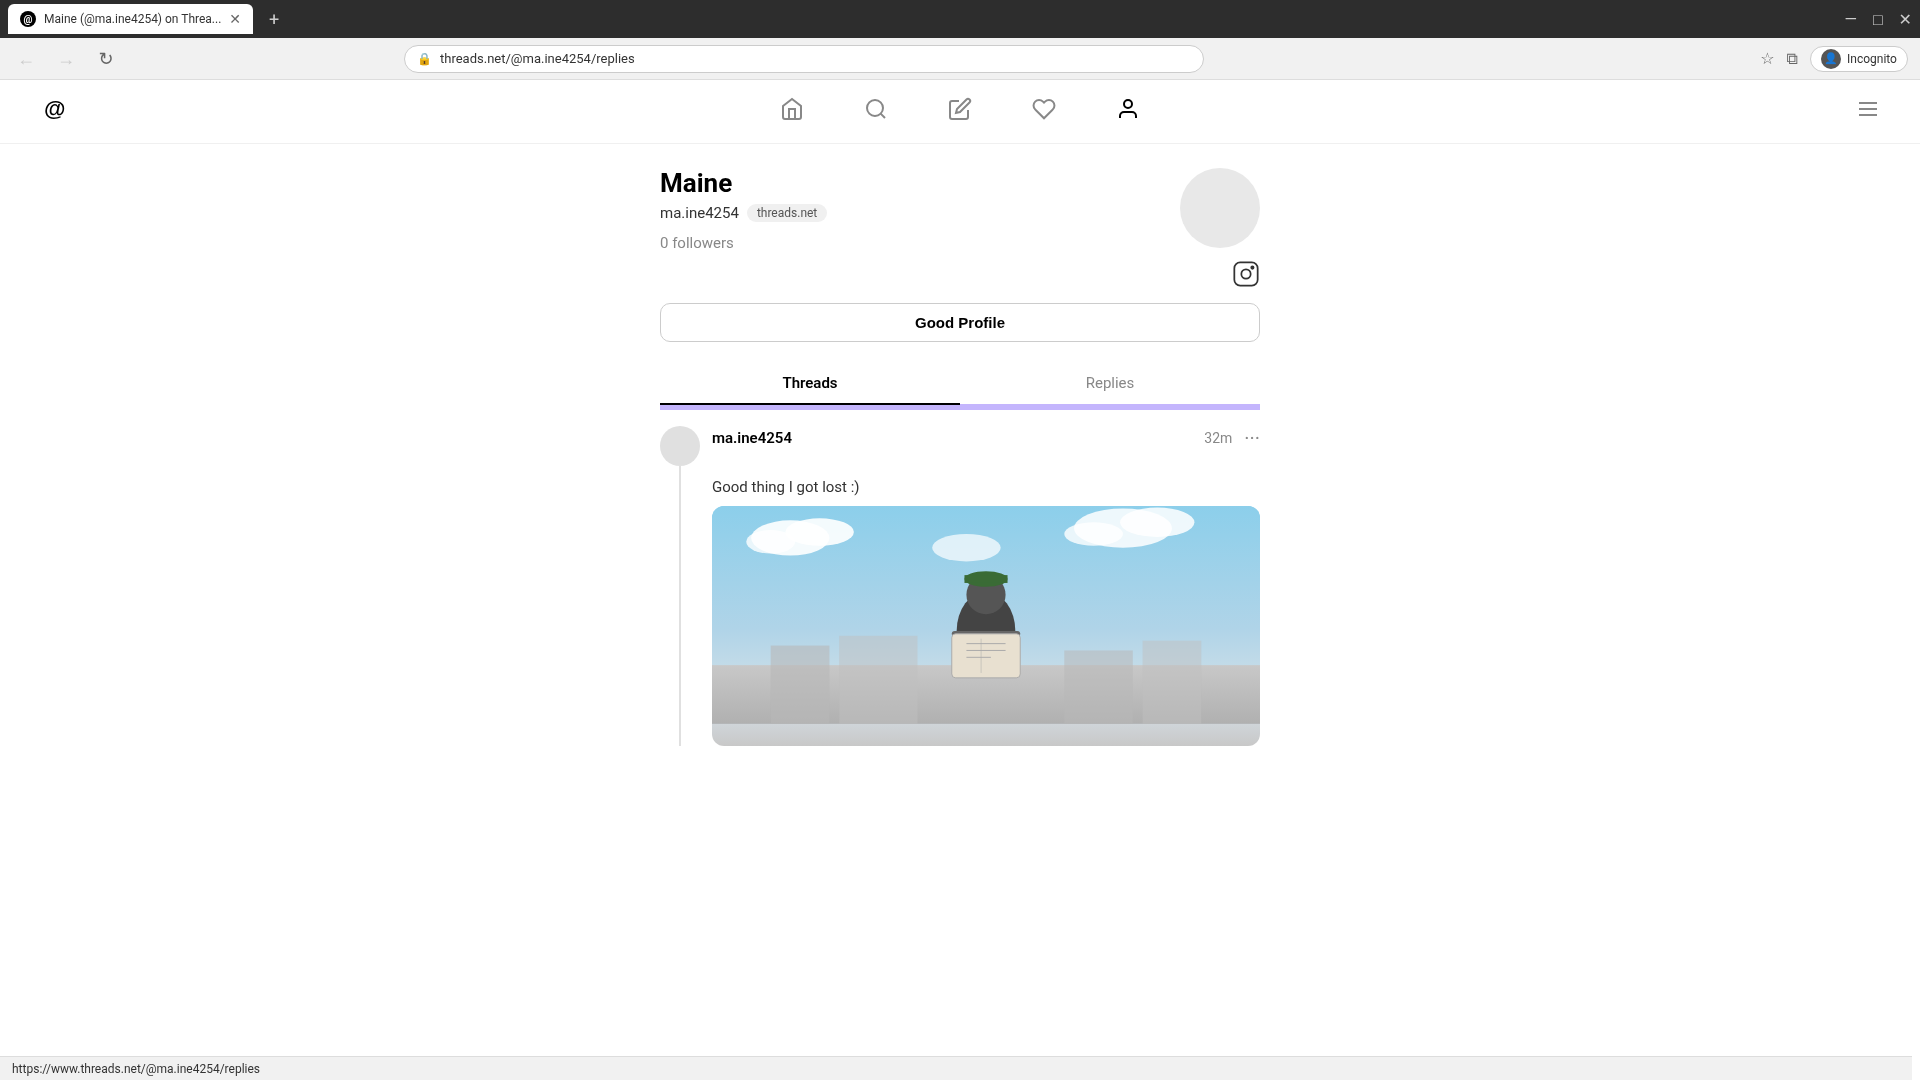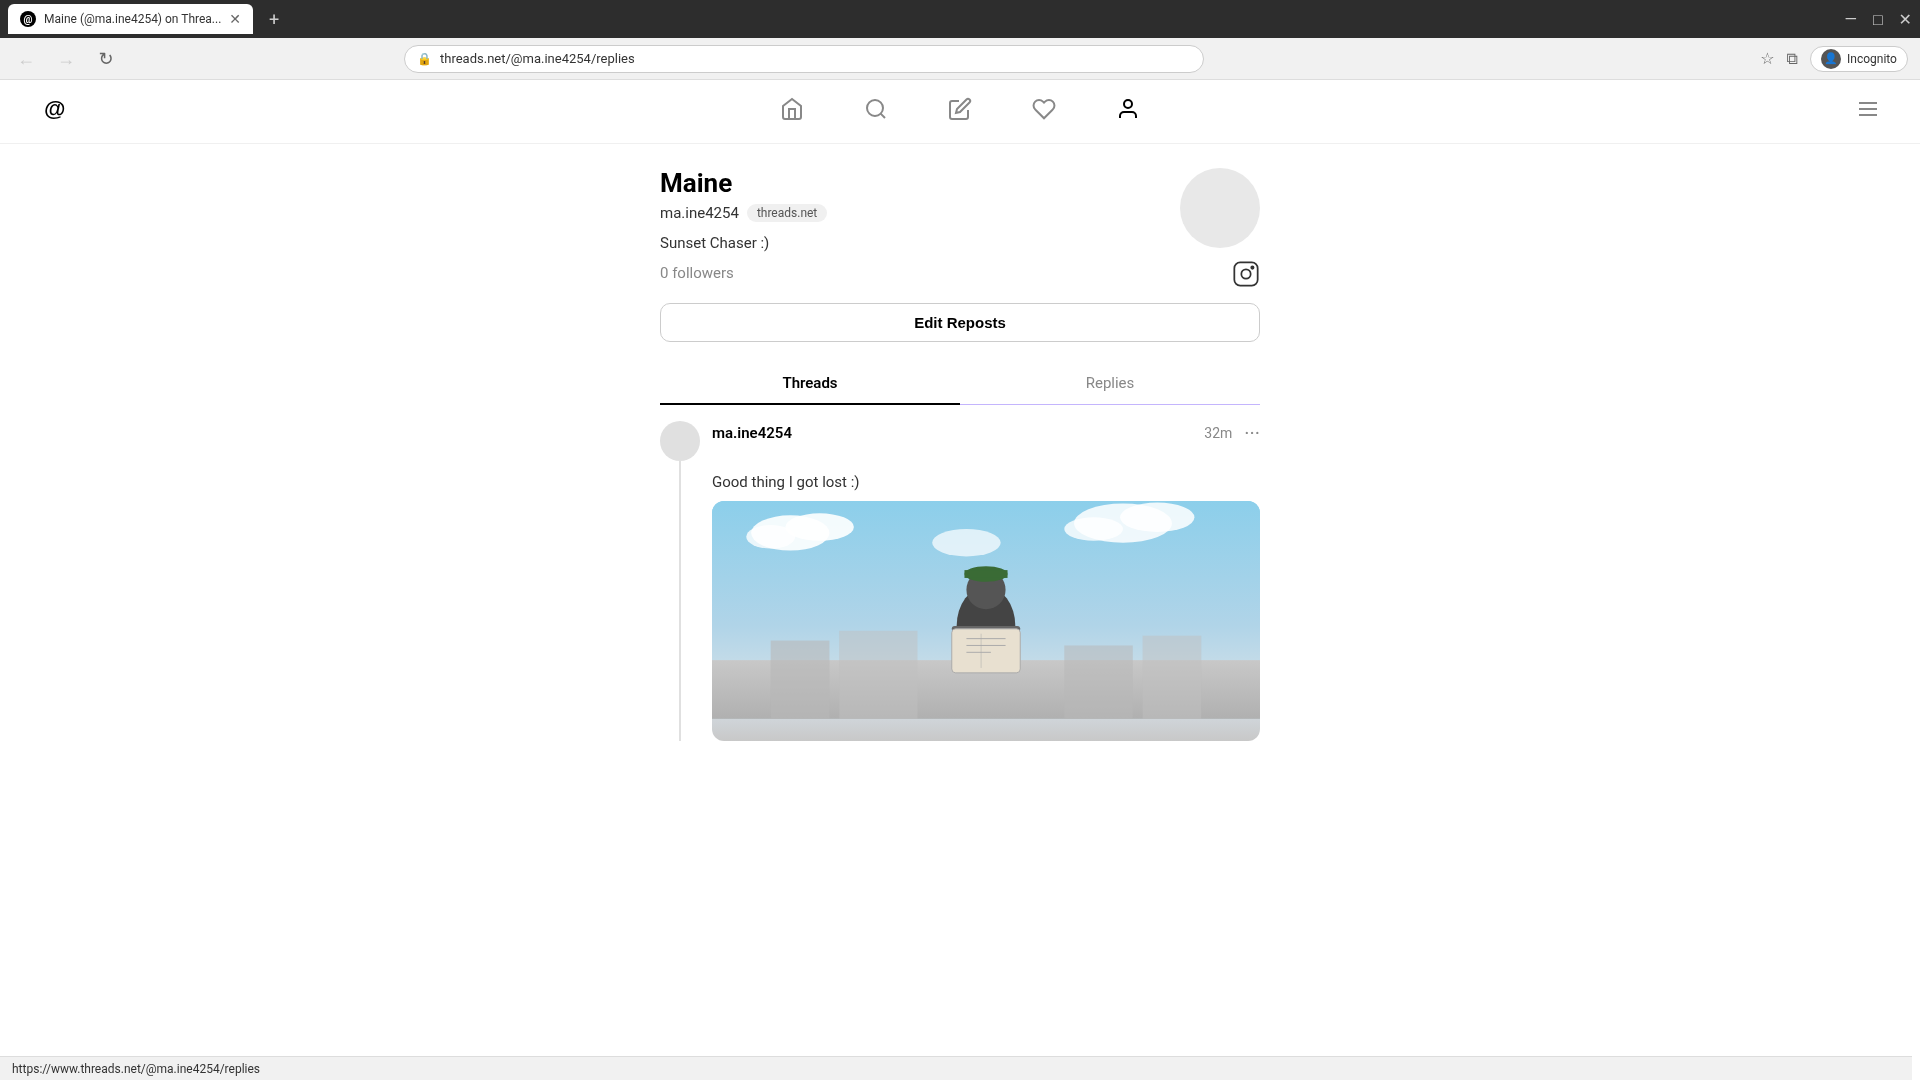--- a/index.html
+++ b/index.html
@@ -259,21 +259,21 @@
       font-weight: 600;
       color: #000;
       cursor: pointer;
       margin-bottom: 20px;
       text-align: center;
     }
 
     
     .tabs-row {
       display: flex;
-      border-bottom: 1px solid #c4b5fd;
+      border-bottom: 6px solid #c4b5fd;
       margin-bottom: 0;
       justify-content: center;
     }
 
     .tab-item {
       flex: 1;
       text-align: center;
       padding: 12px 0;
       font-size: 15px;
       color: #888;
@@ -473,36 +473,35 @@
 
   <div class="profile-section">
 
     <div class="profile-header">
       <div class="profile-info">
         <div class="profile-name">Maine</div>
         <div class="profile-handle-row">
           <span class="profile-handle">ma.ine4254</span>
           <span class="threads-badge">threads.net</span>
         </div>
-        <div class="profile-bio">Sunset Chaser :)</div>
         <div class="followers-count">0 followers</div>
       </div>
       <div style="display:flex; flex-direction:column; align-items:flex-end; gap:12px;">
         <div class="profile-avatar"></div>
         <button class="instagram-btn" style="background:none;border:none;cursor:pointer;">
           <svg width="28" height="28" viewBox="0 0 24 24" fill="none" stroke="#333" stroke-width="1.5">
             <rect x="2" y="2" width="20" height="20" rx="5" ry="5"></rect>
             <circle cx="12" cy="12" r="4"></circle>
             <circle cx="17.5" cy="6.5" r="1" fill="#333"></circle>
           </svg>
         </button>
       </div>
     </div>
 
-    <button class="edit-profile-btn">Edit Reposts</button>
+    <button class="edit-profile-btn">Good Profile</button>
 
     <div class="tabs-row">
       <div class="tab-item active">
         <span>Threads</span>
       </div>
       <div class="tab-item">
         <span>Replies</span>
       </div>
     </div>
 

